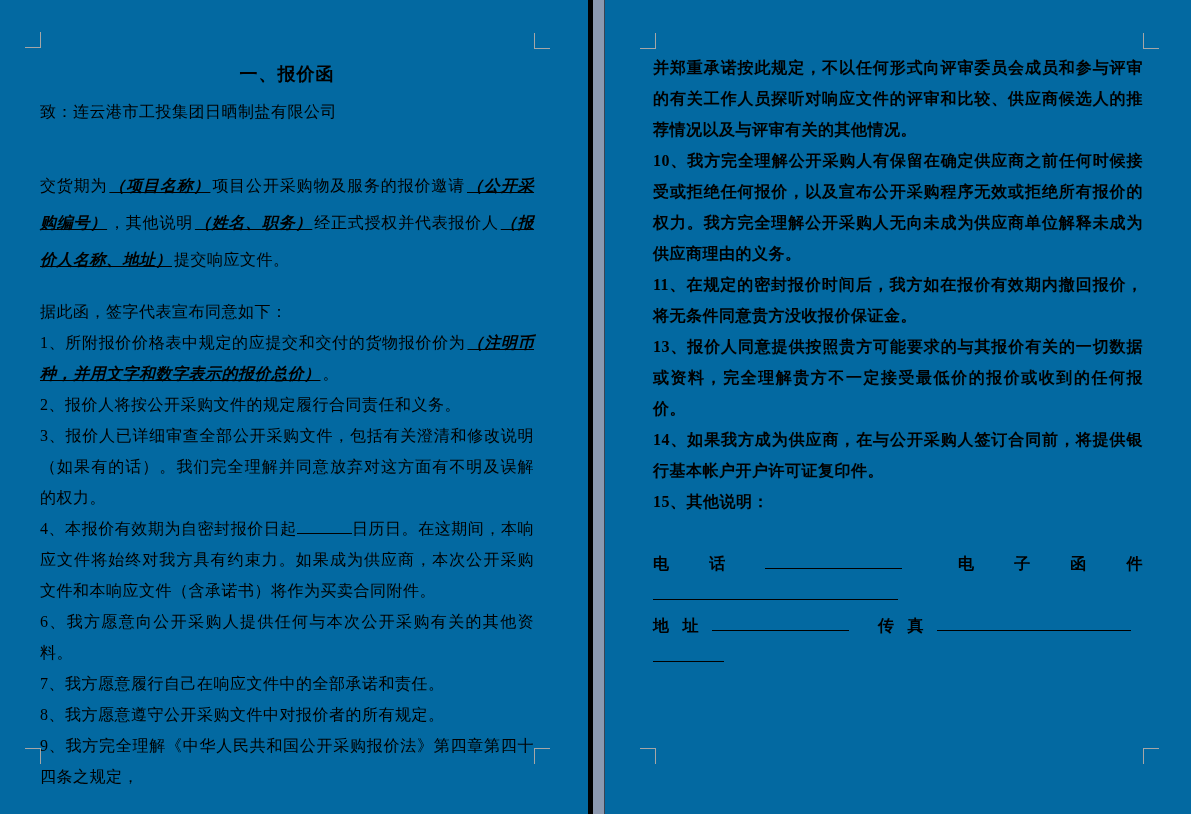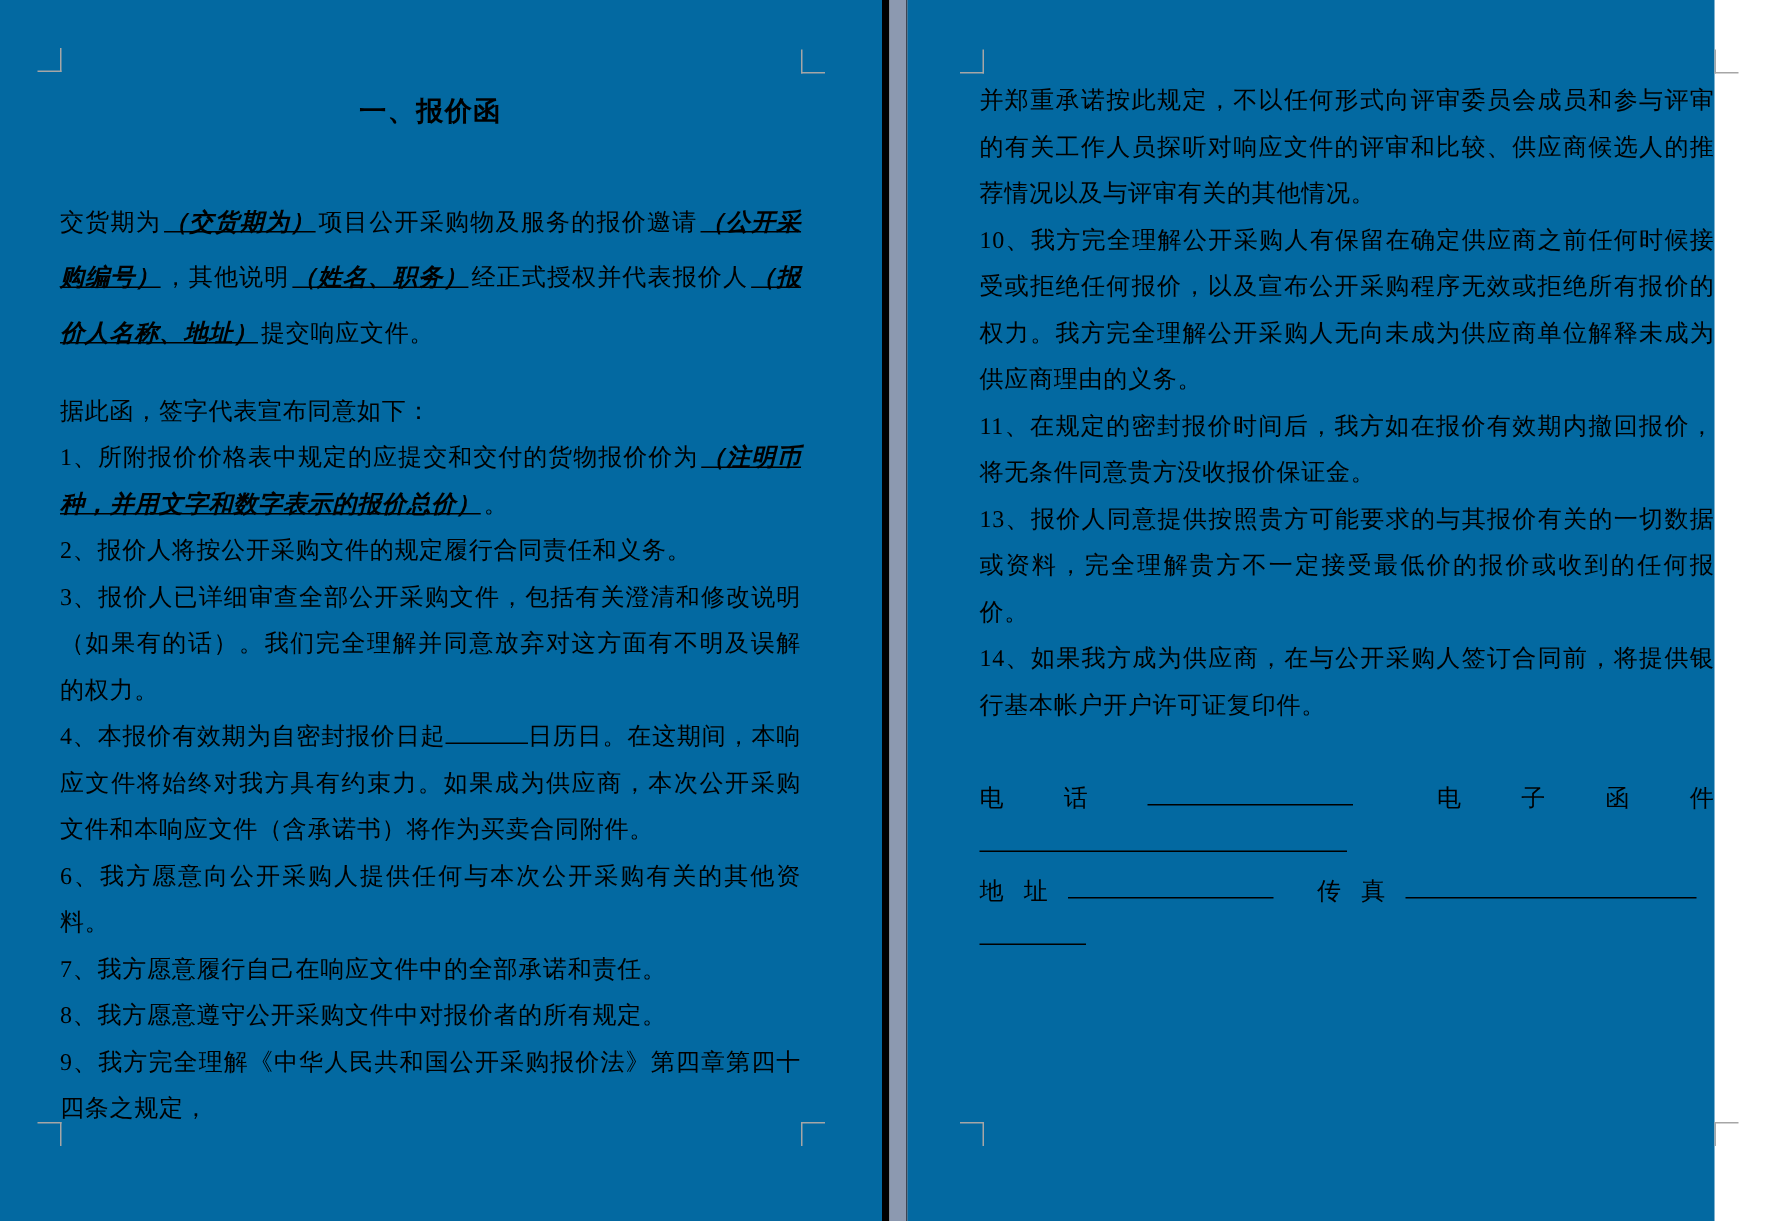--- a/index.html
+++ b/index.html
@@ -3,21 +3,21 @@
 <meta charset="utf-8">
 <style>
   html,body{margin:0;padding:0;}
   body{
     width:1191px;height:814px;position:relative;overflow:hidden;
     background:#ffffff;color:#000000;
     font-family:"Liberation Serif","DejaVu Serif",serif;
   }
   .page{position:absolute;top:0;height:814px;background:#0369a1;}
   #page-left{left:0;width:588px;}
-  #page-right{left:605px;width:538px;}
+  #page-right{left:605px;width:586px;font-weight:bold;}
   .gutter-edge{position:absolute;top:0;left:588px;width:5px;height:814px;background:#000000;}
   .gutter{position:absolute;top:0;left:593px;width:12px;height:814px;background:#8c99b0;border-right:1px solid #3c4452;box-sizing:border-box;}
   .text-area{position:absolute;}
   #page-left .text-area{left:40px;top:56px;width:494px;}
   #page-right .text-area{left:48px;top:52px;width:490px;}
   .par{margin:0;text-align:justify;font-size:16px;letter-spacing:0.5px;}
   .par.lh37{line-height:37px;}
   .par.lh31{line-height:31px;}
   .par.title{text-align:center;font-weight:bold;font-size:18px;letter-spacing:1px;}
   .ph{font-style:italic;font-weight:bold;text-decoration:underline;padding:0 2px;}
@@ -41,22 +41,23 @@
 </head>
 <body>
 
 <div class="page" id="page-left">
   <div class="crop tl"></div>
   <div class="crop tr"></div>
   <div class="crop bl"></div>
   <div class="crop br"></div>
   <div class="text-area">
       <div class="par title lh37"><span class="run">一、报价函</span></div>
+      <div class="par lh37"><span class="run">致：连云港市工投集团日晒制盐有限公司</span></div>
       <div class="spacer" style="height: 37px;"></div>
-      <div class="par lh37"><span class="run">交货期为</span><span class="ph">（交货期为）</span><span class="run">项目公开采购物及服务的报价邀请</span><span class="ph">（公开采购编号）</span><span class="run">，其他说明</span><span class="ph">（姓名、职务）</span><span class="run">经正式授权并代表报价人</span><span class="ph">（报价人名称、地址）</span><span class="run">提交响应文件。</span></div>
+      <div class="par lh37"><span class="run">交货期为</span><span class="ph">（项目名称）</span><span class="run">项目公开采购物及服务的报价邀请</span><span class="ph">（公开采购编号）</span><span class="run">，其他说明</span><span class="ph">（姓名、职务）</span><span class="run">经正式授权并代表报价人</span><span class="ph">（报价人名称、地址）</span><span class="run">提交响应文件。</span></div>
       <div class="spacer" style="height: 18px;"></div>
       <div class="par lh31"><span class="run">据此函，签字代表宣布同意如下：</span></div>
       <div class="par lh31"><span class="run">1、所附报价价格表中规定的应提交和交付的货物报价价为</span><span class="ph">（注明币种，并用文字和数字表示的报价总价）</span><span class="run">。</span></div>
       <div class="par lh31"><span class="run">2、报价人将按公开采购文件的规定履行合同责任和义务。</span></div>
       <div class="par lh31"><span class="run">3、报价人已详细审查全部公开采购文件，包括有关澄清和修改说明（如果有的话）。我们完全理解并同意放弃对这方面有不明及误解的权力。</span></div>
       <div class="par lh31"><span class="run">4、本报价有效期为自密封报价日起</span><span class="blank" style="width: 55px;"></span><span class="run">日历日。在这期间，本响应文件将始终对我方具有约束力。如果成为供应商，本次公开采购文件和本响应文件（含承诺书）将作为买卖合同附件。</span></div>
       <div class="par lh31"><span class="run">6、我方愿意向公开采购人提供任何与本次公开采购有关的其他资料。</span></div>
       <div class="par lh31"><span class="run">7、我方愿意履行自己在响应文件中的全部承诺和责任。</span></div>
       <div class="par lh31"><span class="run">8、我方愿意遵守公开采购文件中对报价者的所有规定。</span></div>
       <div class="par lh31"><span class="run">9、我方完全理解《中华人民共和国公开采购报价法》第四章第四十四条之规定，</span></div>
@@ -70,17 +71,18 @@
   <div class="crop tl"></div>
   <div class="crop tr"></div>
   <div class="crop bl"></div>
   <div class="crop br"></div>
   <div class="text-area">
       <div class="par lh31"><span class="run">并郑重承诺按此规定，不以任何形式向评审委员会成员和参与评审的有关工作人员探听对响应文件的评审和比较、供应商候选人的推荐情况以及与评审有关的其他情况。</span></div>
       <div class="par lh31"><span class="run">10、我方完全理解公开采购人有保留在确定供应商之前任何时候接受或拒绝任何报价，以及宣布公开采购程序无效或拒绝所有报价的权力。我方完全理解公开采购人无向未成为供应商单位解释未成为供应商理由的义务。</span></div>
       <div class="par lh31"><span class="run">11、在规定的密封报价时间后，我方如在报价有效期内撤回报价，将无条件同意贵方没收报价保证金。</span></div>
       <div class="par lh31"><span class="run">13、报价人同意提供按照贵方可能要求的与其报价有关的一切数据或资料，完全理解贵方不一定接受最低价的报价或收到的任何报价。</span></div>
       <div class="par lh31"><span class="run">14、如果我方成为供应商，在与公开采购人签订合同前，将提供银行基本帐户开户许可证复印件。</span></div>
+      <div class="par lh31"><span class="run">15、其他说明：</span></div>
       <div class="spacer" style="height: 31px;"></div>
       <div class="par lh31"><span class="run">电话</span><span class="blank" style="width: 137px;"></span><span class="gap" style="width: 16px;"></span><span class="run">电子函件</span><span class="blank" style="width: 245px;"></span></div>
       <div class="par lh31"><span class="run">地址</span><span class="blank" style="width: 137px;"></span><span class="gap" style="width: 16px;"></span><span class="run">传真</span><span class="blank" style="width: 194px;"></span><span class="gap" style="width: 12px;"></span><span class="blank" style="width: 71px;"></span></div>
     </div>
 </div>
 
 </body></html>

